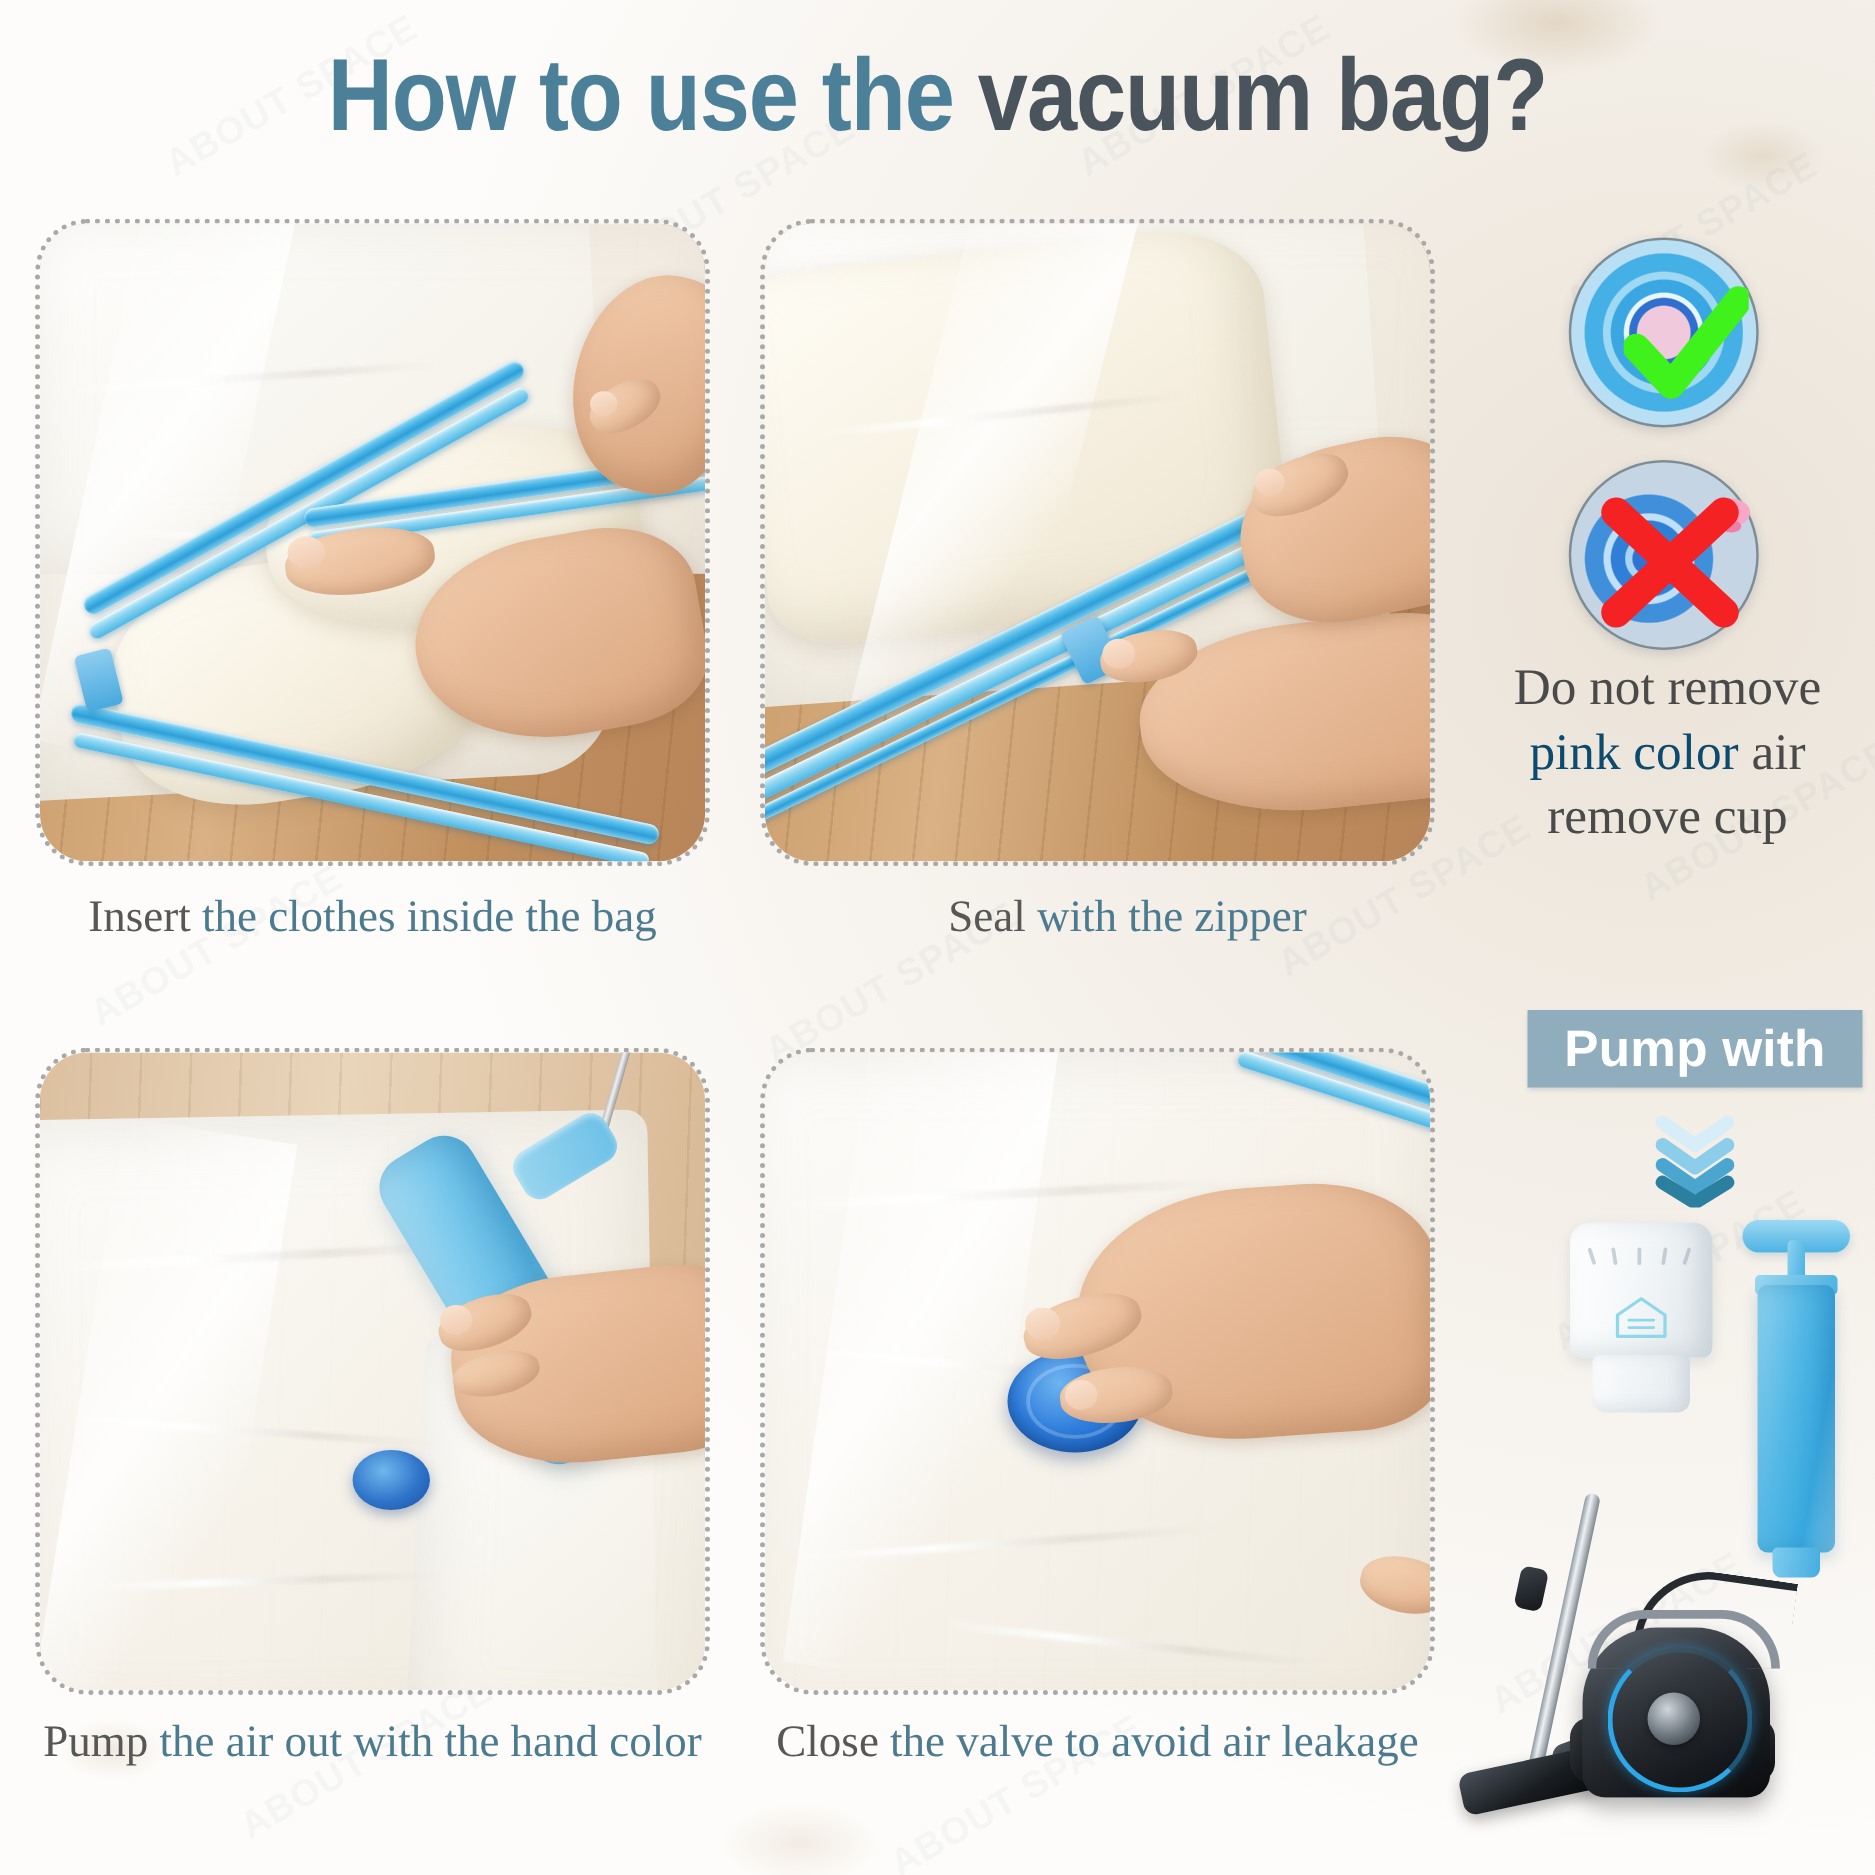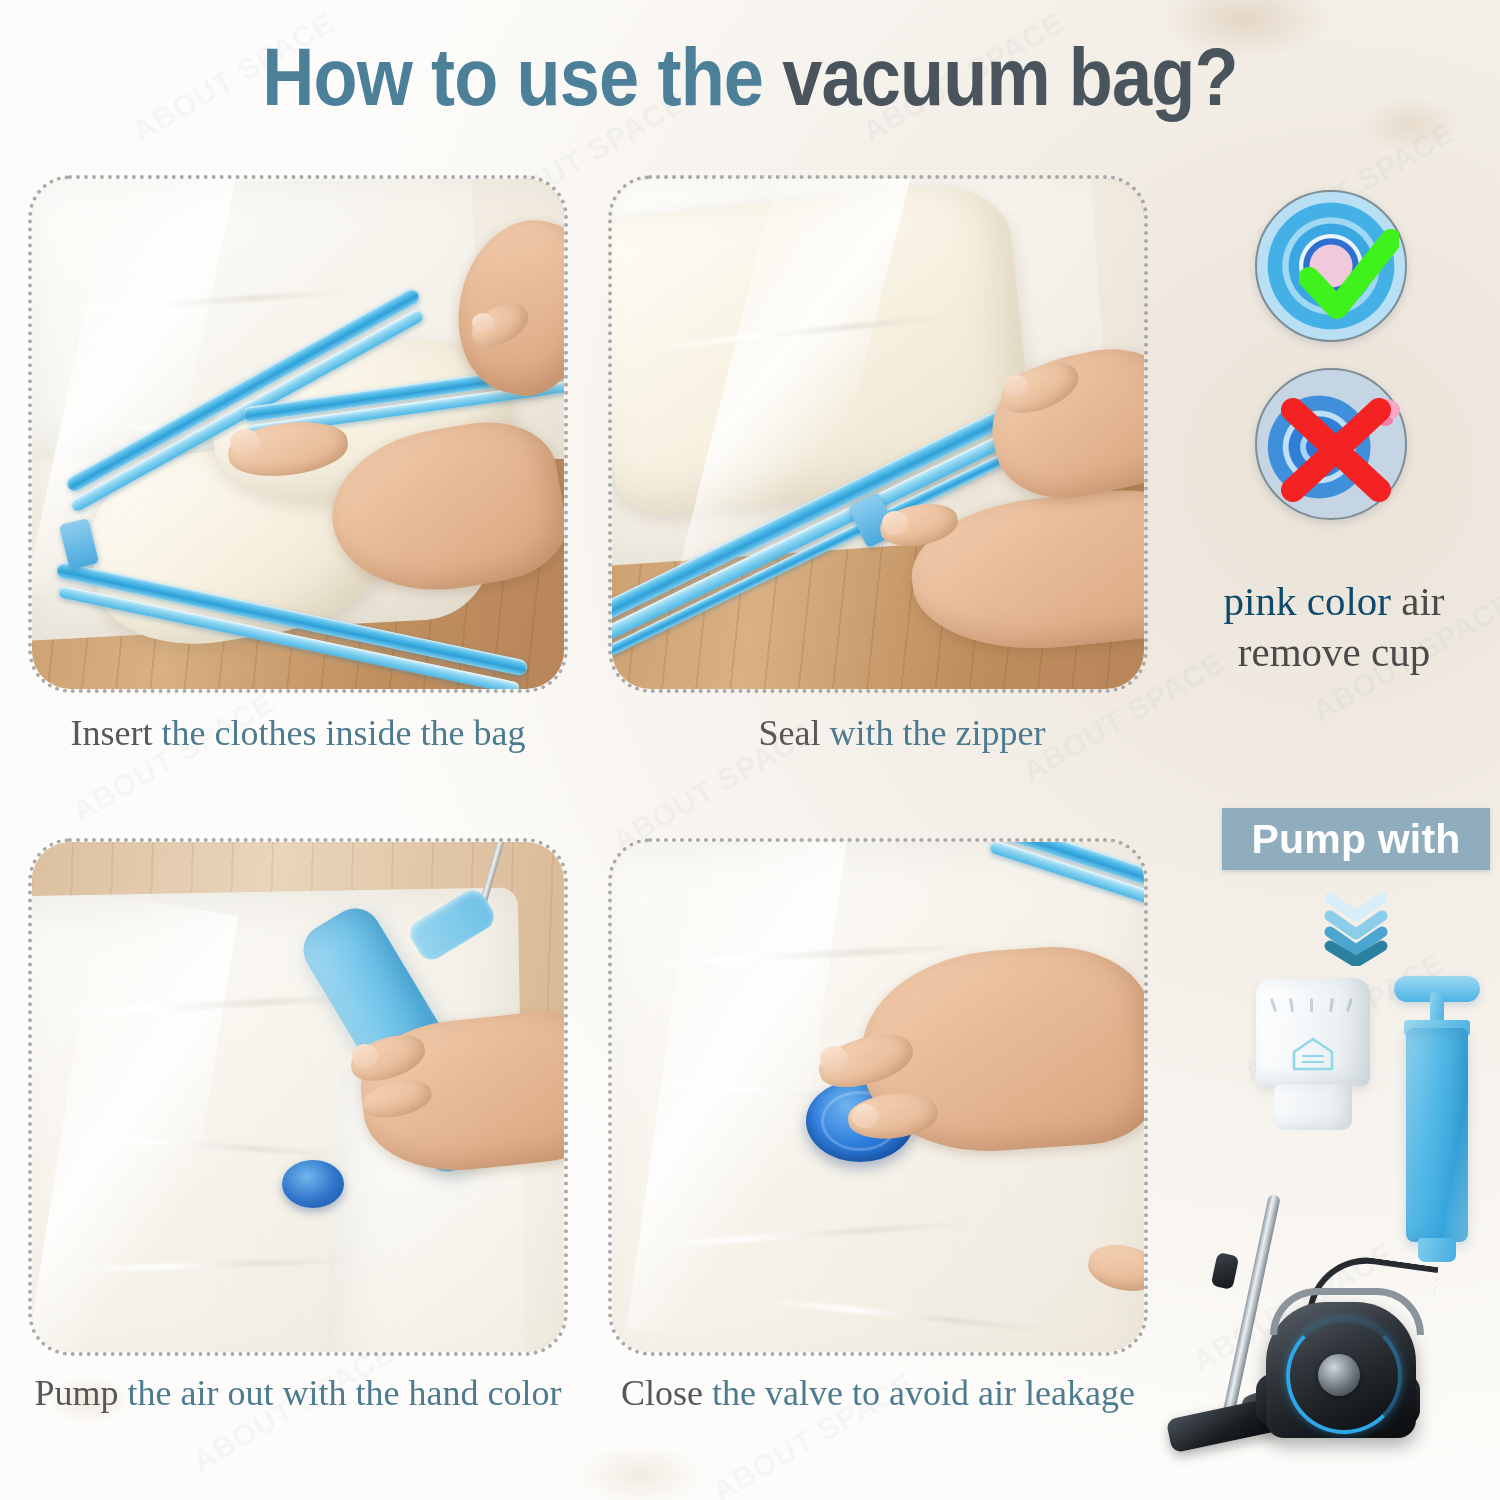--- a/index.html
+++ b/index.html
@@ -546,21 +546,21 @@
     <ellipse cx="30" cy="14" rx="15" ry="11" fill="#f7a8c6"></ellipse>
     <rect x="4" y="14" width="26" height="9" rx="4.5" fill="#f289b2"></rect>
     <ellipse cx="30" cy="25" rx="8" ry="5" fill="#ef7fa9"></ellipse>
   </svg>
   <svg class="cross-mark" viewBox="0 0 118 112">
     <path d="M16 16 L102 96 M102 16 L16 96" fill="none" stroke="#f42222" stroke-width="24" stroke-linecap="round"></path>
   </svg>
 </div>
 
 <div class="notice">
-  <br>
+  <span>Do not remove</span><br>
   <span class="pink">pink color</span><span> air</span><br>
   <span>remove cup</span>
 </div>
 
 <div class="works-badge">
   <span>Pump with</span>
 </div>
 
 <svg class="chev-stack" viewBox="0 0 80 80">
   <path d="M14 12 L40 30 L66 12" fill="none" stroke="#d7edf8" stroke-width="11" stroke-linecap="round" stroke-linejoin="round"></path>

